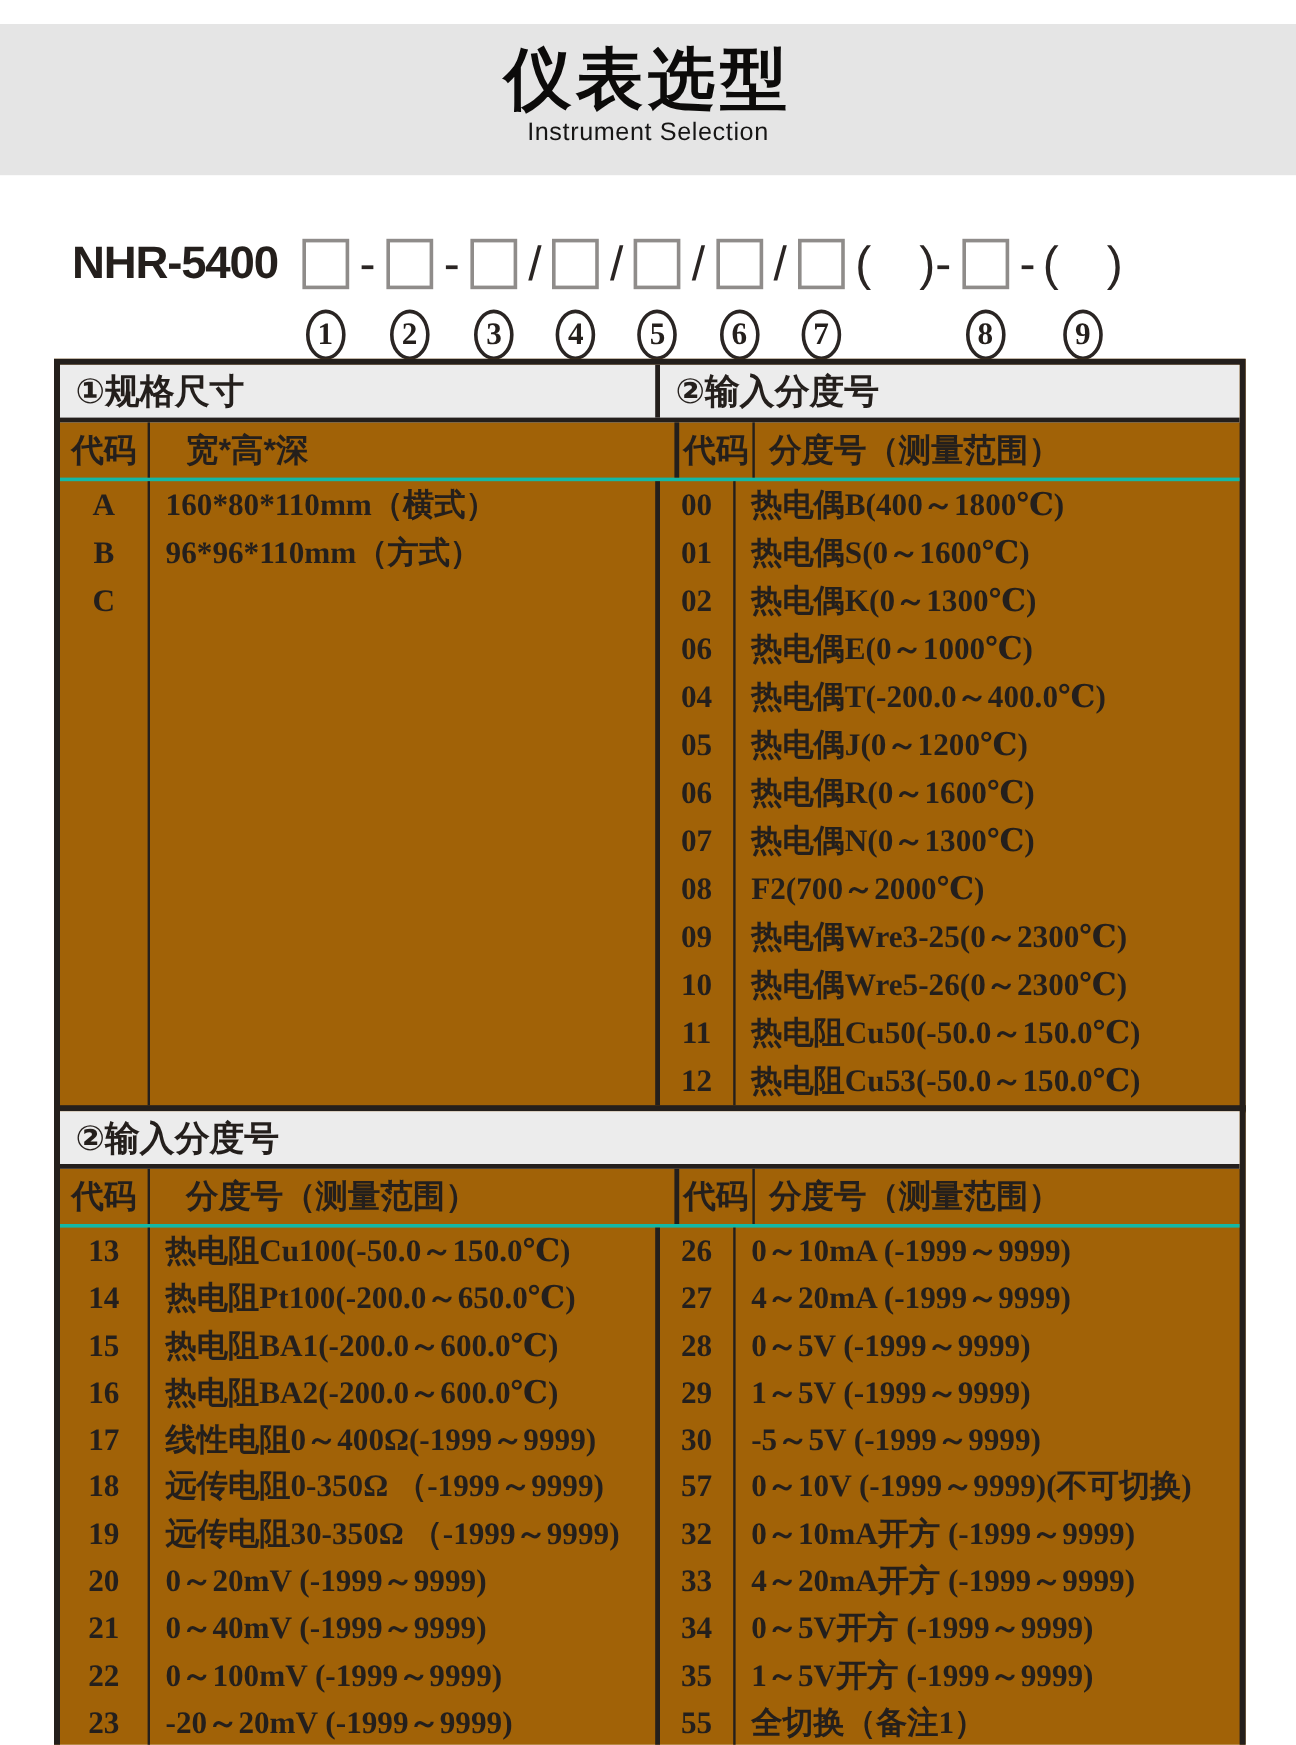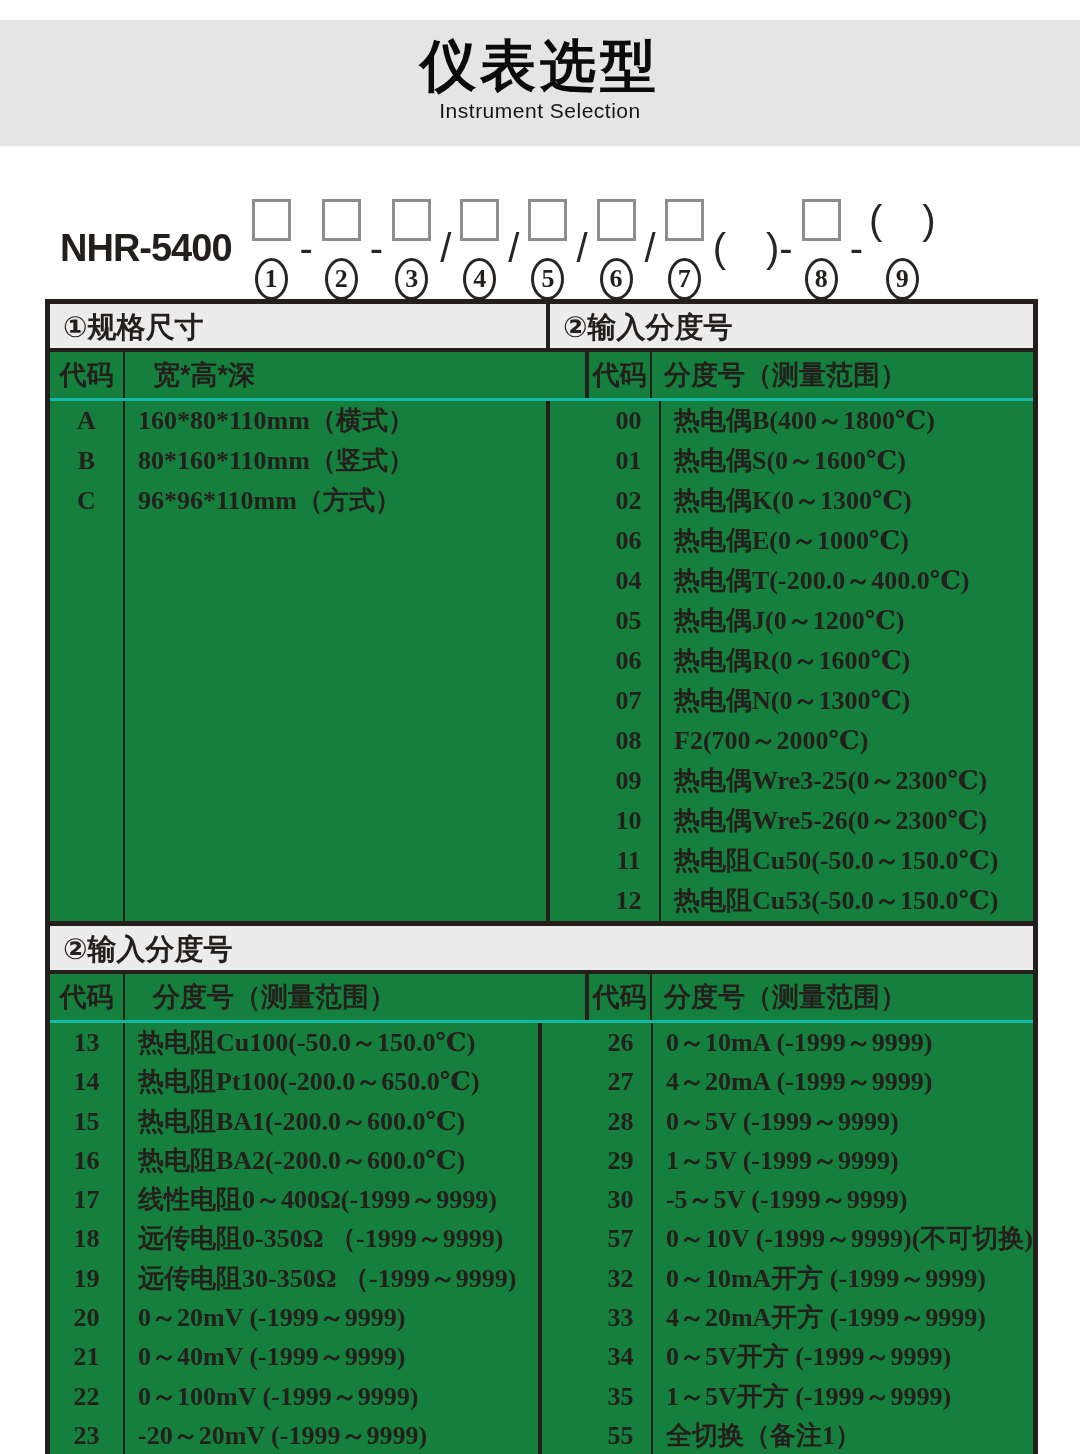--- a/index.html
+++ b/index.html
@@ -5,51 +5,51 @@
   html,body{margin:0;padding:0;width:1080px;height:1454px;background:#ffffff;overflow:hidden;
     font-family:"Liberation Sans","DejaVu Sans",sans-serif;color:#241f1c;}
   .page{position:relative;width:1080px;height:1454px;}
 
   
   .banner{position:absolute;top:20px;left:0;width:1080px;height:126px;background:#e5e5e5;text-align:center;}
   .banner-title{font-size:56px;font-weight:900;letter-spacing:4px;padding-top:14px;line-height:1.15;color:#0c0b0a;}
   .banner-sub{font-size:21px;color:#161514;margin-top:1px;letter-spacing:.5px;}
 
   
-  .model{position:absolute;top:196px;left:60px;display:flex;align-items:center;}
+  .model{position:absolute;top:196px;left:60px;display:flex;align-items:flex-start;}
   .munit{display:flex;flex-direction:column;align-items:center;}
   .mlabel{font-size:38px;font-weight:700;line-height:48px;margin-right:14px;letter-spacing:-1px;white-space:nowrap;}
   .mboxslot{height:48px;display:flex;align-items:center;}
   .mbox{width:33px;height:36px;border:3px solid #8f8c8a;background:#fff;margin:0 6px;}
   .msep{font-size:40px;line-height:48px;padding:0 3px;font-weight:400;color:#2a2523;white-space:pre;}
   .mcircle{width:33px;height:42px;border:3px solid #2a2523;border-radius:50%;margin-top:14px;
     display:flex;align-items:center;justify-content:center;font-size:26px;font-weight:700;
     font-family:"Liberation Serif","DejaVu Serif",serif;box-sizing:border-box;}
 
   
-  .tbl{position:absolute;left:45px;width:993px;border:5px solid #241f1c;box-sizing:border-box;background:#15803d;}
+  .tbl{position:absolute;left:45px;width:993px;border:5px solid #241f1c;box-sizing:border-box;background:#a16207;}
   .t1{top:299px;}
   .t2{top:921px;border-bottom:none;}
   .hrow{display:flex;background:#ececec;border-bottom:4px solid #241f1c;height:44px;}
   .hrow2{background:#ececec;border-bottom:4px solid #241f1c;height:44px;}
   .hcell{font-size:29px;font-weight:800;line-height:46px;padding-left:13px;white-space:nowrap;box-sizing:border-box;}
   .hcell.lft{width:500px;border-right:4px solid #241f1c;}
   .hcell.rgt{flex:1;}
   .srow{display:flex;border-bottom:3px solid #14b8a6;height:46px;}
   .scell{font-size:27px;font-weight:800;line-height:46px;box-sizing:border-box;white-space:nowrap;}
   .scell.c1{width:75px;border-right:2px solid #241f1c;text-align:center;}
-  .scell.d1{width:464px;border-right:4px solid #241f1c;padding-left:28px;}
+  .scell.d1{width:425px;border-right:4px solid #241f1c;padding-left:14px;margin-left:16px;}
   .scell.c2{width:63px;border-right:2px solid #241f1c;text-align:center;}
   .scell.d2{flex:1;padding-left:12px;}
   .brow{display:flex;}
   .t1 .brow{height:521px;}
   .t2 .brow{height:433px;}
   .half{display:flex;box-sizing:border-box;}
   .lhalf{width:500px;border-right:4px solid #241f1c;}
-  .rhalf{flex:1;margin-left:48px;}
+  .rhalf{flex:1;}
   .codes{box-sizing:border-box;border-right:2px solid #241f1c;text-align:center;}
   .lhalf .codes{width:75px;}
   .rhalf .codes{width:63px;}
   .descs{flex:1;padding-left:13px;overflow:hidden;}
   .cell{font-family:"Liberation Serif","DejaVu Serif",serif;font-weight:600;font-size:26px;
     white-space:nowrap;color:#241f1c;}
   .t1 .cell{height:40px;line-height:40px;}
   .t2 .cell{height:39.3px;line-height:39.3px;}
 </style>
 </head>
@@ -155,21 +155,20 @@
     </div>
     <div class="brow">
       <div class="half lhalf" id="s1l">
         <div class="codes">
             <div class="cell code">A</div>
             <div class="cell code">B</div>
             <div class="cell code">C</div>
           </div>
         <div class="descs">
             <div class="cell desc">160*80*110mm（横式）</div>
-            <div class="cell desc">80*160*110mm（竖式）</div>
             <div class="cell desc">96*96*110mm（方式）</div>
           </div>
       </div>
       <div class="half rhalf" id="s1r">
         <div class="codes">
             <div class="cell code">00</div>
             <div class="cell code">01</div>
             <div class="cell code">02</div>
             <div class="cell code">06</div>
             <div class="cell code">04</div>

